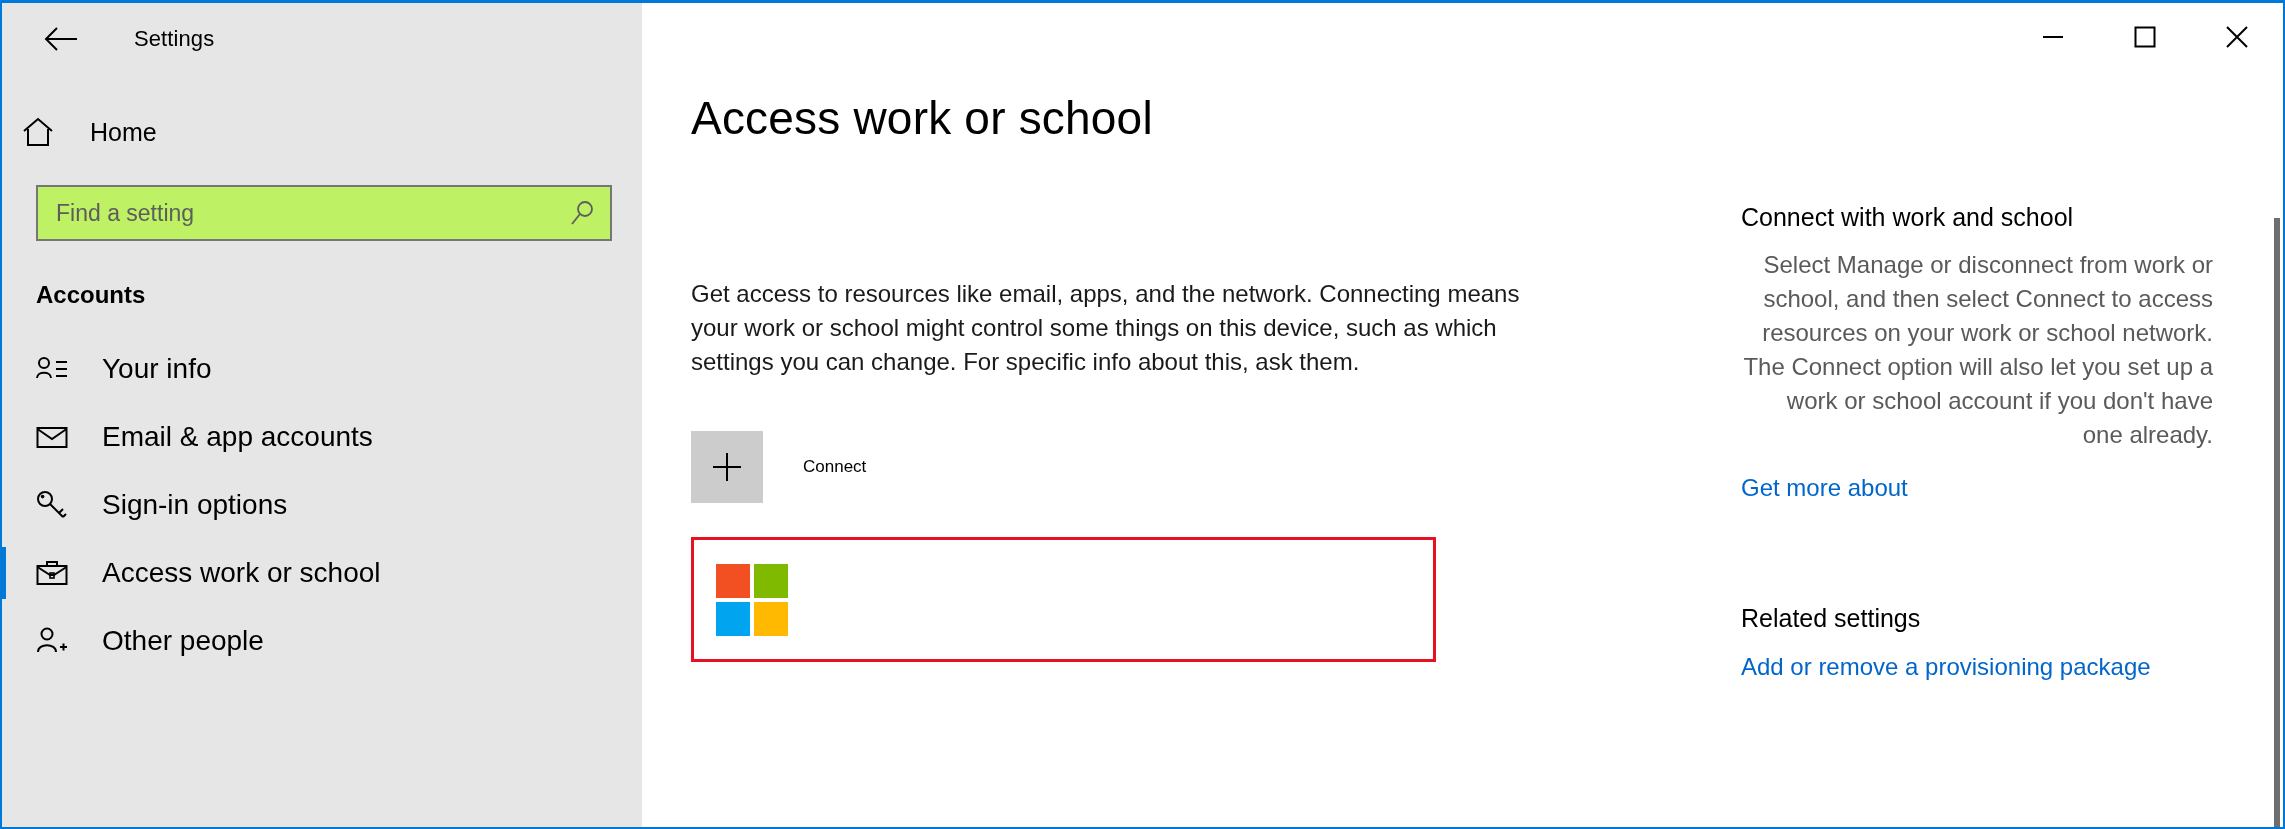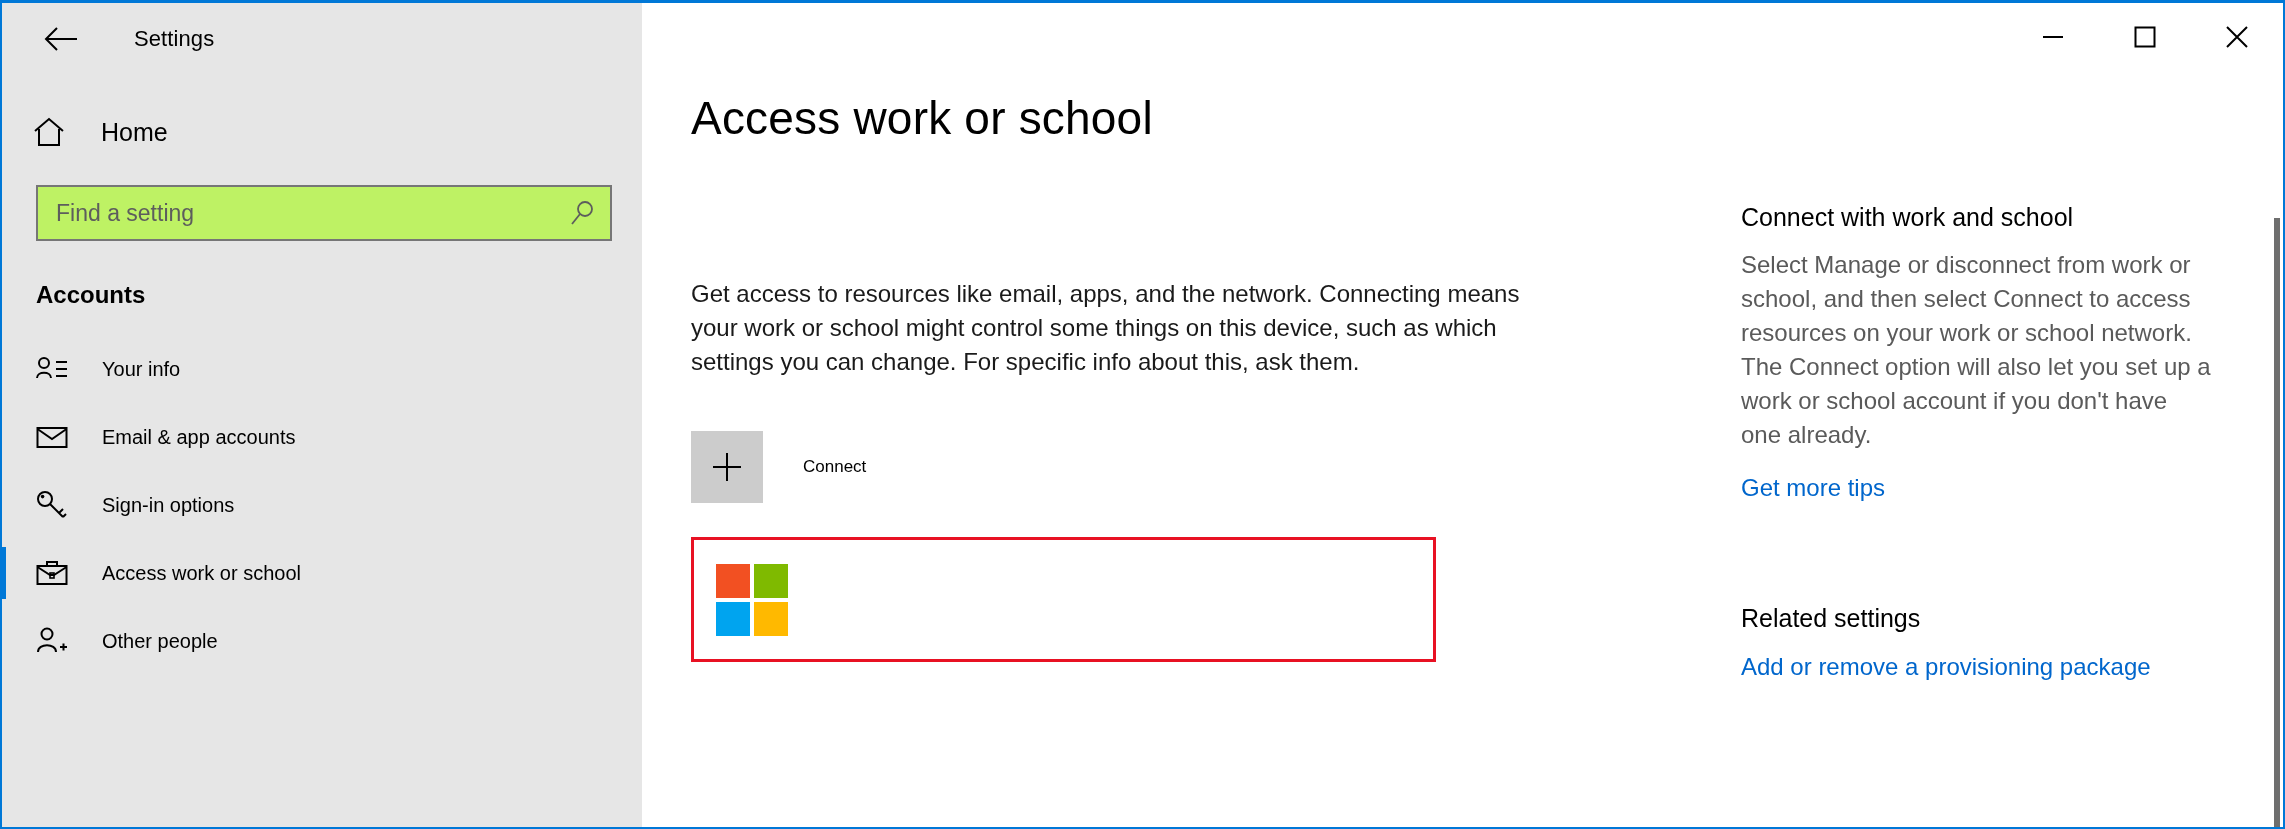--- a/index.html
+++ b/index.html
@@ -43,21 +43,21 @@
   .app-title {
     font-size: 22px;
     color: #000000;
     margin-left: 42px;
     letter-spacing: .1px;
   }
 
   .home-row {
     display: flex; align-items: center;
     height: 62px;
-    padding-left: 31px;
+    padding-left: 20px;
     margin-top: 26px;
     cursor: pointer;
   }
   .home-row .ico { width: 46px; display: flex; align-items: center; }
   .home-label {
     font-size: 25px;
     color: #000000;
     margin-left: 22px;
   }
 
@@ -109,21 +109,21 @@
     position: absolute;
     left: -2px; top: 8px;
     width: 6px; height: 52px;
     background: #0078d7;
   }
   .nav-ico {
     width: 42px;
     display: flex; align-items: center; justify-content: flex-start;
   }
   .nav-label {
-    font-size: 20px;
+    font-size: 28px;
     color: #000000;
     margin-left: 24px;
     white-space: nowrap;
   }
 
   
   .content-area {
     flex: 1;
     position: relative;
     background: #ffffff;
@@ -222,20 +222,21 @@
   }
   .rail-h {
     font-size: 25px;
     color: #000000;
     margin-bottom: 16px;
   }
   .rail-p {
     font-size: 24px;
     line-height: 1.42;
     color: #5a5a5a;
+    text-align: right;
   }
   .rail-link {
     display: inline-block;
     font-size: 24px;
     color: #0066cc;
     text-decoration: none;
     cursor: pointer;
     line-height: 1.32;
   }
   .rail-gap-1 { margin-top: 20px; }
@@ -395,21 +396,21 @@
           <span class="ms-q" style="background:#00a4ef"></span>
           <span class="ms-q" style="background:#ffb900"></span>
         </span>
       </div>
 
     </div>
 
     <div class="right-rail">
       <div class="rail-h">Connect with work and school</div>
       <div class="rail-p">Select Manage or disconnect from work or school, and then select Connect to access resources on your work or school network. The Connect option will also let you set up a work or school account if you don't have one already.</div>
-      <a class="rail-link rail-gap-1">Get more tips</a>
+      <a class="rail-link rail-gap-1">Get more about</a>
 
       <div class="related-block">
         <div class="rail-h">Related settings</div>
         <a class="rail-link">Add or remove a provisioning package</a>
       </div>
     </div>
 
     <div class="scrollbar-track">
       <div class="scrollbar-thumb"></div>
     </div>

